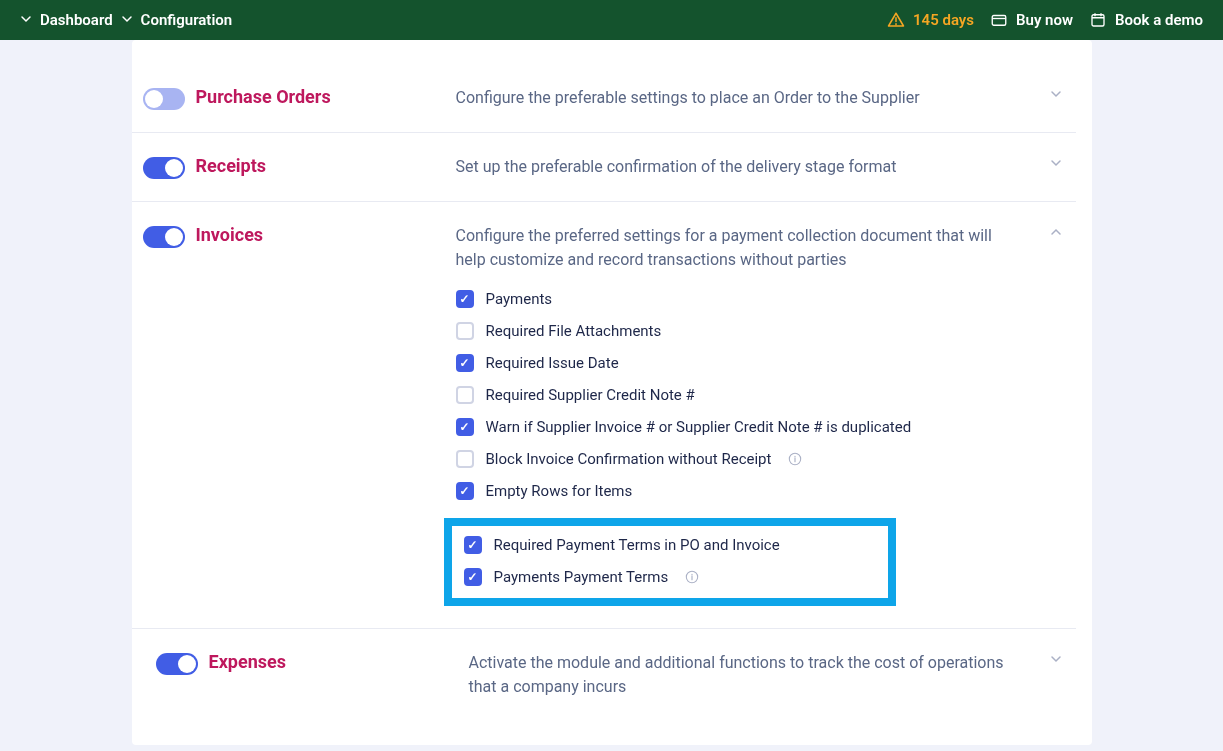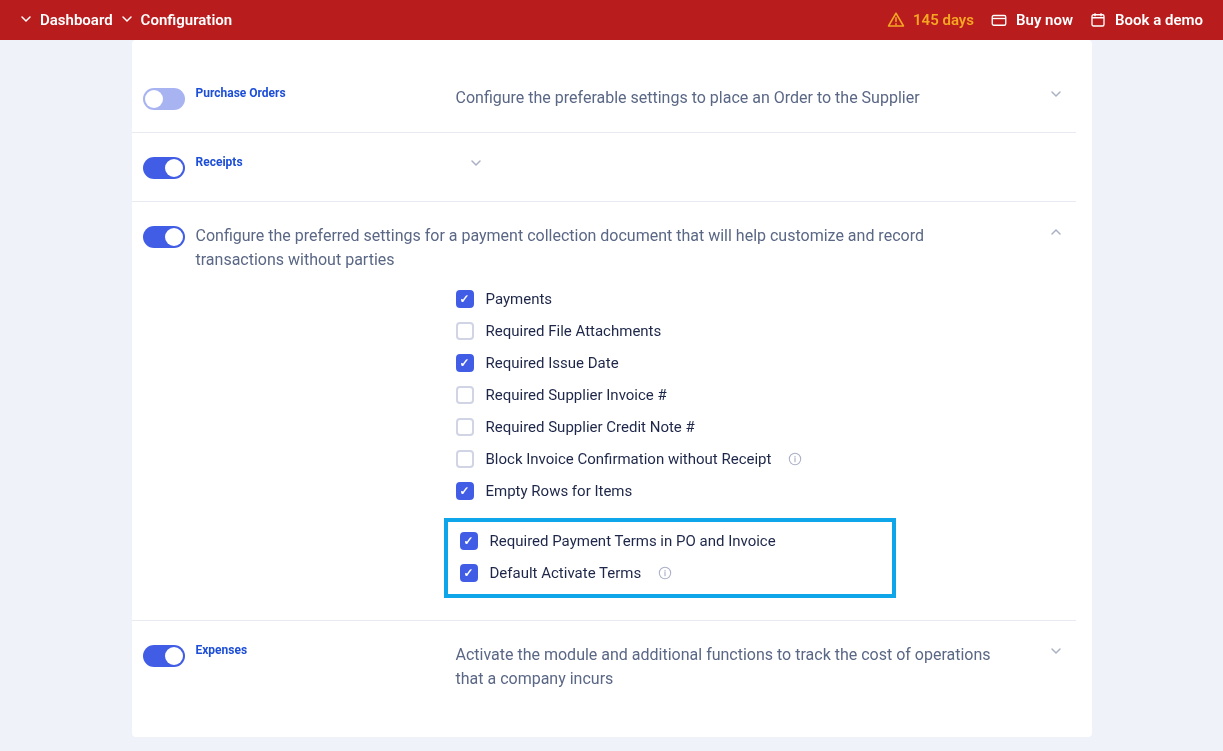--- a/index.html
+++ b/index.html
@@ -6,21 +6,21 @@
     body {
       font-family: -apple-system, BlinkMacSystemFont, "Segoe UI", Roboto, sans-serif;
       background: #f0f2fa;
       color: #1e2749;
       width: 1223px;
       height: 751px;
       overflow: hidden;
     }
     .topbar {
       height: 40px;
-      background: #b91c1c;
+      background: #14532d;
       display: flex;
       align-items: center;
       padding: 0 20px;
       justify-content: space-between;
     }
     .topbar-left {
       display: flex;
       align-items: center;
       gap: 8px;
     }
@@ -71,33 +71,34 @@
       border-radius: 4px;
       padding: 24px 16px 24px 0;
     }
     .section {
       display: flex;
       padding: 22px 0;
       border-bottom: 1px solid #e8eaf2;
     }
     .section:last-child {
       border-bottom: none;
+      margin-left: 13px;
     }
     .col-toggle {
       width: 64px;
       display: flex;
       justify-content: center;
       align-items: flex-start;
       padding-top: 2px;
     }
     .col-title {
       width: 260px;
       font-weight: 700;
-      font-size: 12px;
-      color: #1d4ed8;
+      font-size: 18px;
+      color: #be185d;
     }
     .col-desc {
       flex: 1;
       color: #5a6785;
       font-size: 16px;
       line-height: 1.5;
       padding-right: 20px;
     }
     .col-expand {
       width: 40px;
@@ -179,21 +180,21 @@
     .info-icon {
       display: inline-flex;
       align-items: center;
       justify-content: center;
       width: 16px;
       height: 16px;
       color: #aab0c5;
       margin-left: 4px;
     }
     .highlight-box {
-      border: 4px solid #0ea5e9;
+      border: 8px solid #0ea5e9;
       padding: 10px 8px 12px 8px;
       margin-left: -12px;
       margin-top: 4px;
       margin-right: 180px;
       display: flex;
       flex-direction: column;
       gap: 14px;
     }
     .highlight-box .checkbox-row {
       padding-left: 4px;
@@ -255,32 +256,34 @@
             <path d="M2 4l4 4 4-4" stroke="#aab0c5" stroke-width="1.5" stroke-linecap="round"></path>
           </svg>
       </div>
     </div>
 
     <div class="section">
       <div class="col-toggle">
         <div class="toggle on"></div>
       </div>
       <div class="col-title">Receipts</div>
+      <div class="col-desc">Set up the preferable confirmation of the delivery stage format</div>
       <div class="col-expand">
         <svg width="12" height="12" viewBox="0 0 12 12" fill="none">
             <path d="M2 4l4 4 4-4" stroke="#aab0c5" stroke-width="1.5" stroke-linecap="round"></path>
           </svg>
       </div>
     </div>
 
     <div class="section section-invoices">
       <div class="row-head">
         <div class="col-toggle">
           <div class="toggle on"></div>
         </div>
+        <div class="col-title">Invoices</div>
         <div class="col-desc">Configure the preferred settings for a payment collection document that will help customize and record transactions without parties</div>
         <div class="col-expand">
           <svg width="12" height="12" viewBox="0 0 12 12" fill="none">
               <path d="M2 8l4-4 4 4" stroke="#aab0c5" stroke-width="1.5" stroke-linecap="round"></path>
             </svg>
         </div>
       </div>
       <div class="checkbox-list">
         <div class="checkbox-row">
           <div class="checkbox checked"></div>
@@ -289,25 +292,25 @@
         <div class="checkbox-row">
           <div class="checkbox"></div>
           <span>Required File Attachments</span>
         </div>
         <div class="checkbox-row">
           <div class="checkbox checked"></div>
           <span>Required Issue Date</span>
         </div>
         <div class="checkbox-row">
           <div class="checkbox"></div>
-          <span>Required Supplier Invoice #</span>
-        </div>
-        <div class="checkbox-row">
-          <div class="checkbox"></div>
           <span>Required Supplier Credit Note #</span>
+        </div>
+        <div class="checkbox-row">
+          <div class="checkbox checked"></div>
+          <span>Warn if Supplier Invoice # or Supplier Credit Note # is duplicated</span>
         </div>
         <div class="checkbox-row">
           <div class="checkbox"></div>
           <span>Block Invoice Confirmation without Receipt</span>
           <span class="info-icon">
             <svg width="14" height="14" viewBox="0 0 16 16" fill="none">
                 <circle cx="8" cy="8" r="6.5" stroke="#aab0c5" stroke-width="1.2"></circle>
                 <path d="M8 7v4M8 5v.5" stroke="#aab0c5" stroke-width="1.3" stroke-linecap="round"></path>
               </svg>
           </span>
@@ -316,21 +319,21 @@
           <div class="checkbox checked"></div>
           <span>Empty Rows for Items</span>
         </div>
         <div class="highlight-box">
           <div class="checkbox-row">
             <div class="checkbox checked"></div>
             <span>Required Payment Terms in PO and Invoice</span>
           </div>
           <div class="checkbox-row">
             <div class="checkbox checked"></div>
-            <span>Default Activate Terms</span>
+            <span>Payments Payment Terms</span>
             <span class="info-icon">
               <svg width="14" height="14" viewBox="0 0 16 16" fill="none">
                   <circle cx="8" cy="8" r="6.5" stroke="#aab0c5" stroke-width="1.2"></circle>
                   <path d="M8 7v4M8 5v.5" stroke="#aab0c5" stroke-width="1.3" stroke-linecap="round"></path>
                 </svg>
             </span>
           </div>
         </div>
       </div>
     </div>

